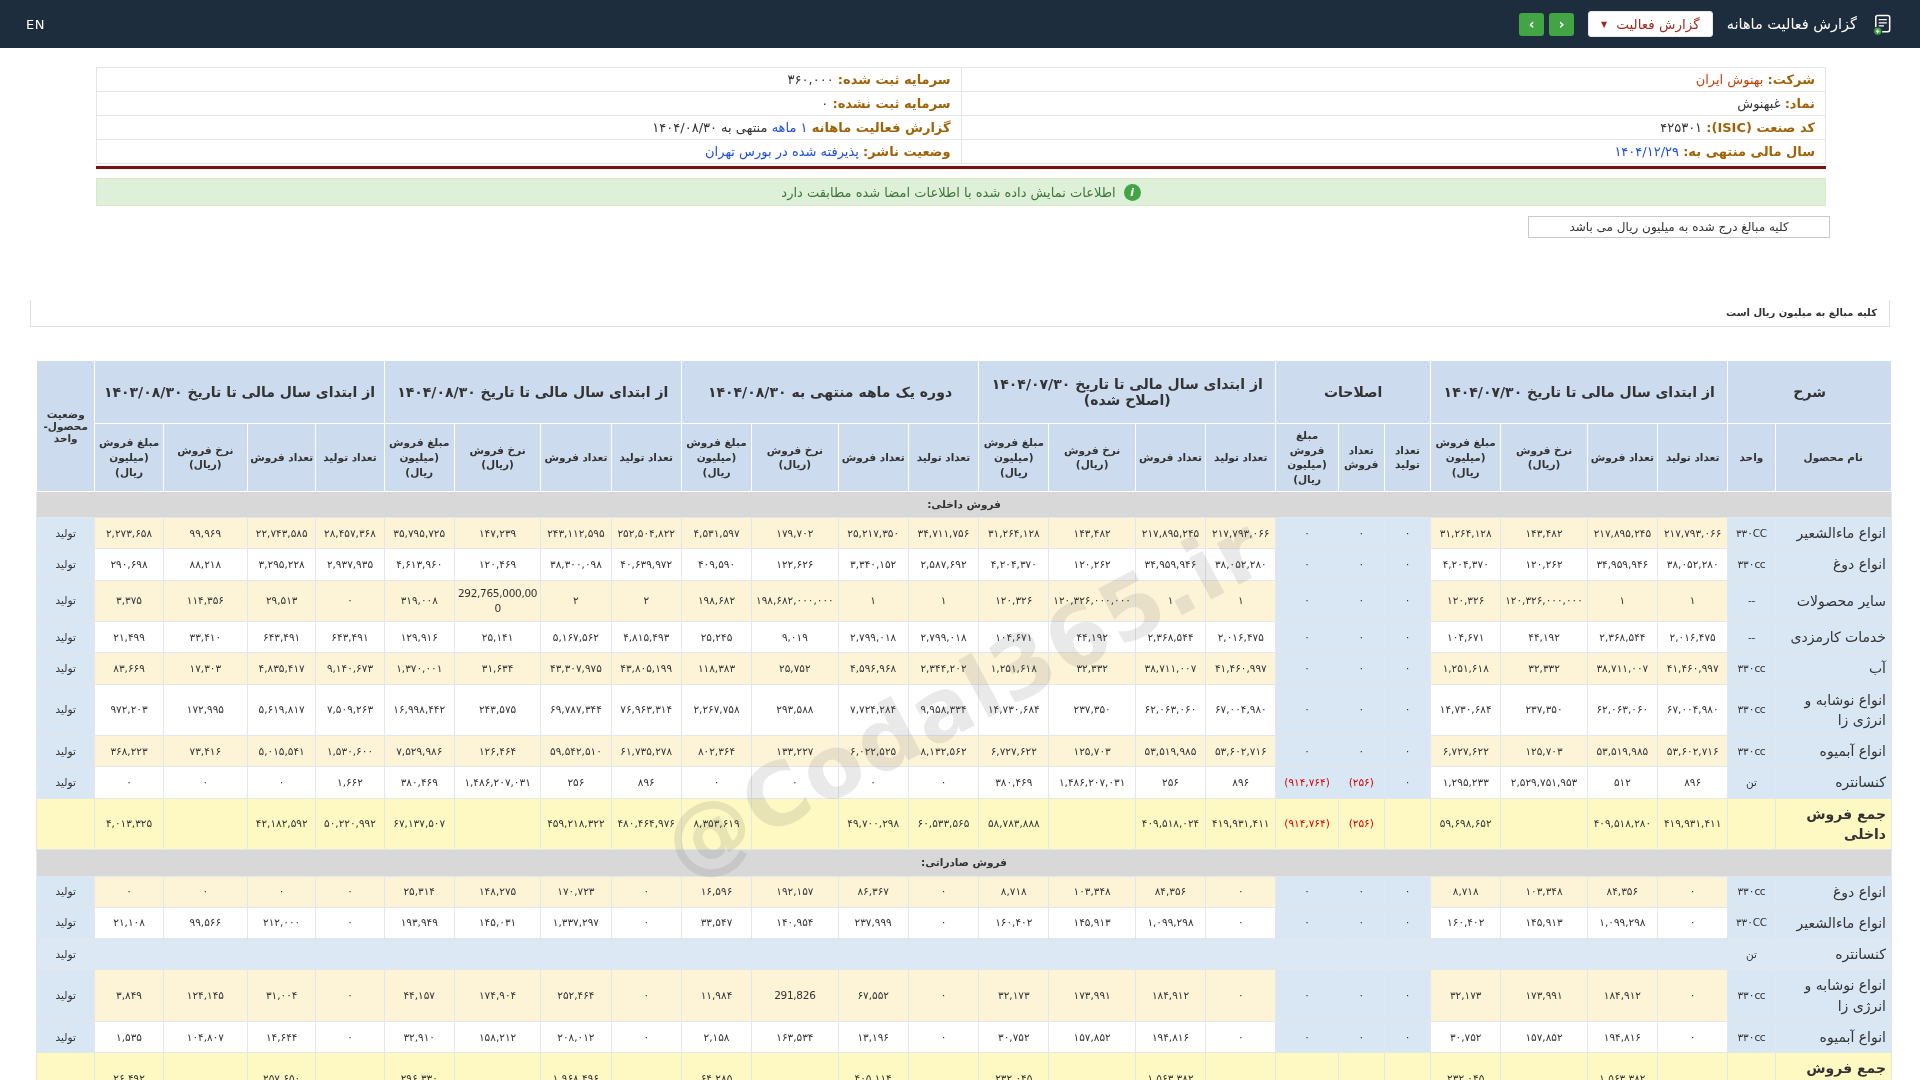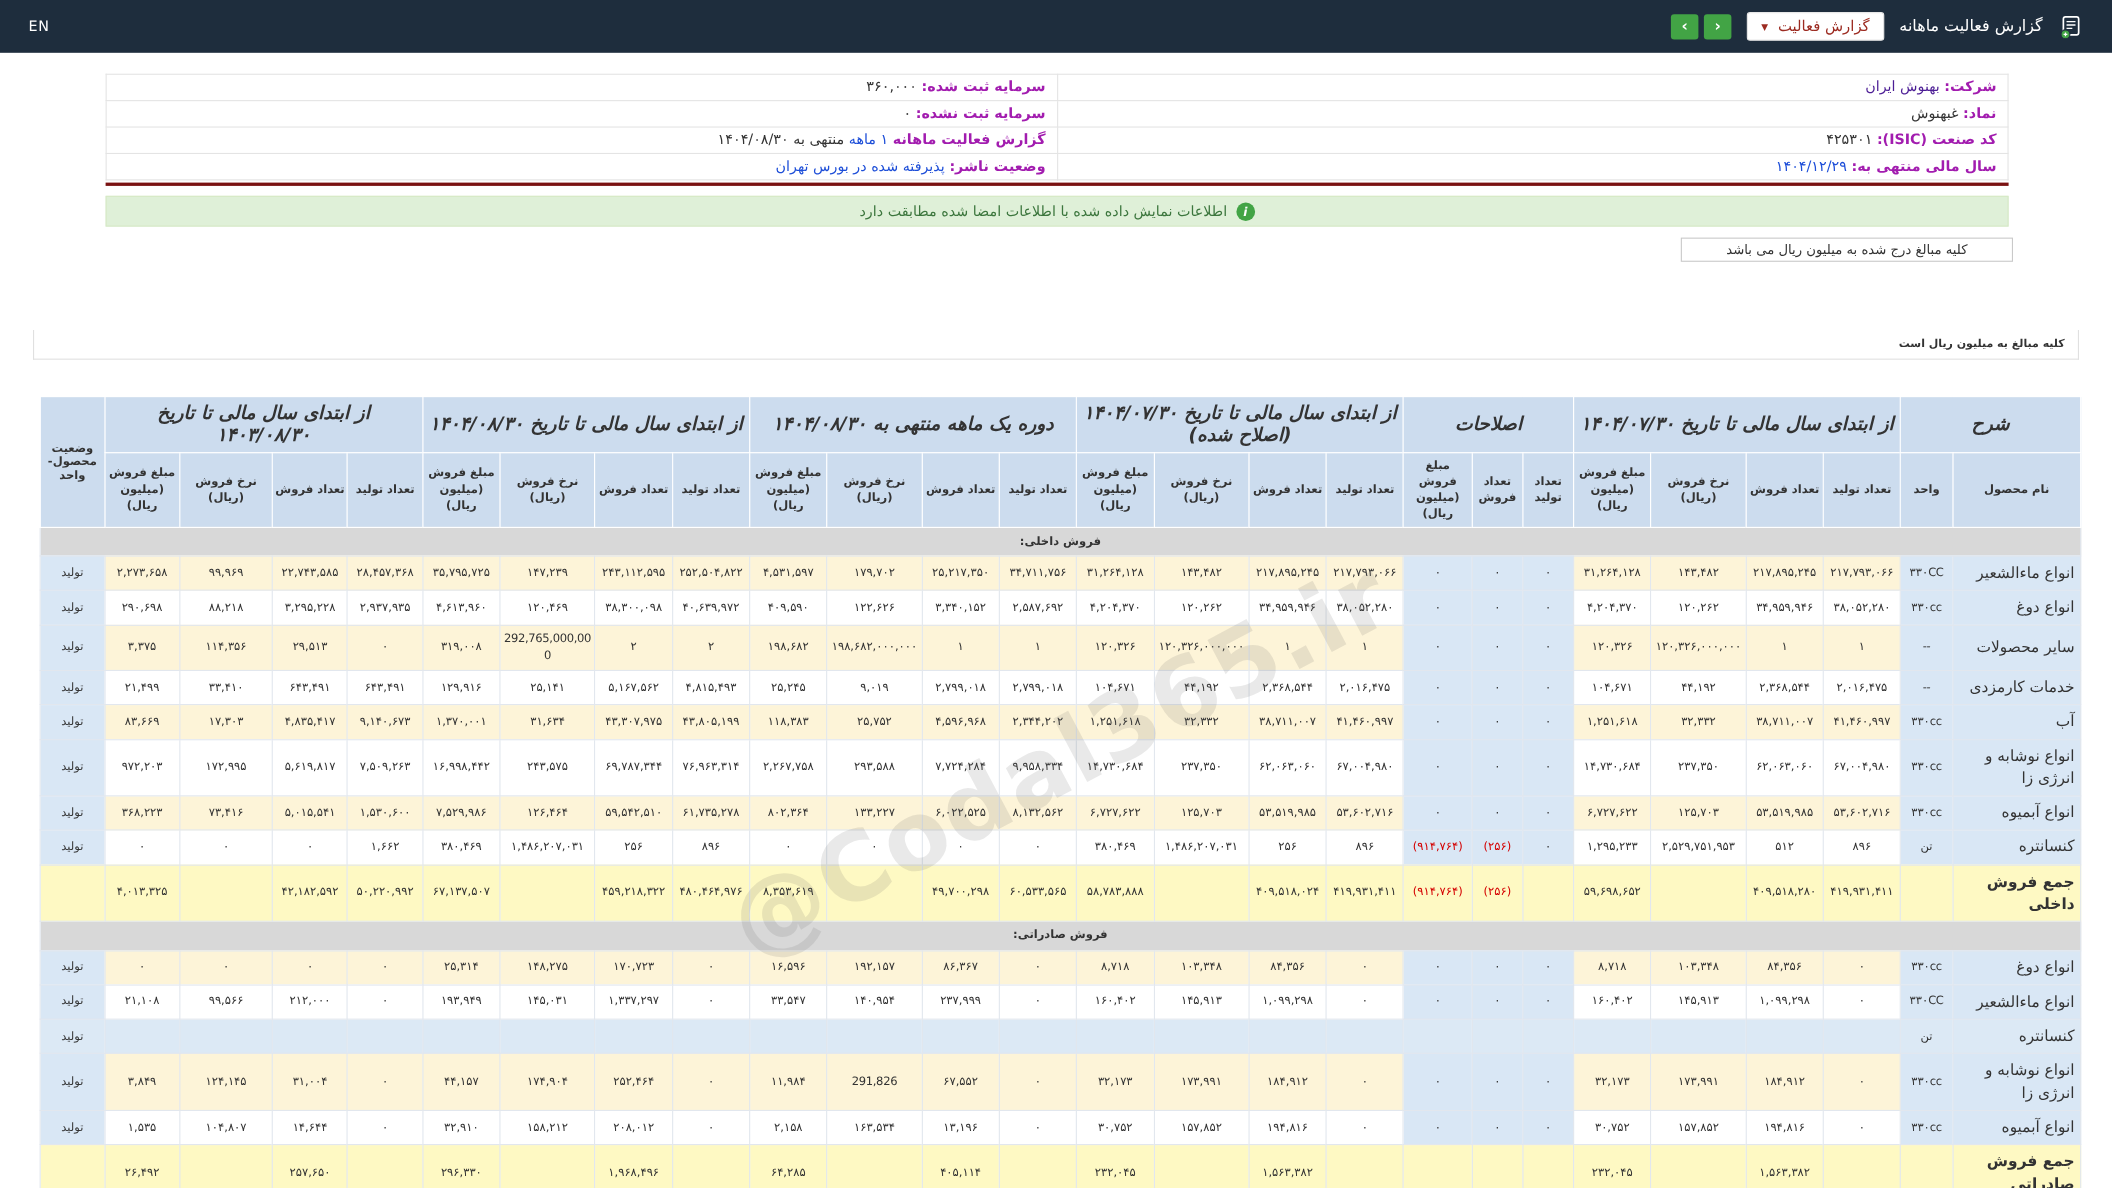--- a/index.html
+++ b/index.html
@@ -19,23 +19,23 @@
   .nav-chevrons { display: flex; gap: 5px; }
   .nav-chevrons button { width: 25px; height: 23px; background: #42a445; border: none; border-radius: 3px;
     color: #fff; font-size: 14px; font-weight: bold; cursor: pointer; line-height: 1; font-family: inherit; }
   .nav-lang { color: #fff; font-size: 13px; cursor: pointer; letter-spacing: .5px; }
 
   
   .info-wrap { margin: 19px 94px 0 96px; border-bottom: 3px solid #7a1212; padding-bottom: 2px; }
   .info-table { width: 100%; border-collapse: collapse; }
   .info-table td { width: 50%; border: 1px solid #e4e4e4; padding: 4px 10px; font-size: 13px;
     text-align: right; height: 24px; }
-  .info-table b { font-weight: 700; color: #a21caf; }
+  .info-table b { font-weight: 700; color: #a16207; }
   .red { color: #1d4ed8; }
-  .company-link { color: #4c1d95; cursor: pointer; }
+  .company-link { color: #c2410c; cursor: pointer; }
 
   
   .banner { margin: 9px 94px 0 96px; background: #dff0d8; border: 1px solid #d6e9c6;
     height: 28px; display: flex; align-items: center; justify-content: center; gap: 8px;
     font-size: 13px; color: #3c763d; }
   .info-i { width: 17px; height: 17px; border-radius: 50%; background: #42a445; color: #fff;
     font-size: 11px; font-weight: bold; display: inline-flex; align-items: center; justify-content: center;
     font-style: italic; }
 
   
@@ -51,21 +51,21 @@
     border-top: none; font-weight: 700; font-size: 10px; line-height: 26px; padding-right: 12px; }
 
   
   .table-wrap { margin: 33px 28px 0 36px; position: relative; }
   .watermark { position: absolute; top: 44%; left: 50%;
     transform: translate(-50%,-50%) rotate(-28deg); font-size: 86px; font-weight: 700;
     color: rgba(100,100,100,.14); letter-spacing: 2px; pointer-events: none; z-index: 5; direction: ltr; }
   .ptable { width: 100%; border-collapse: collapse; table-layout: fixed; }
   .ptable thead th { background: #ccdcee; border: 1px solid #fff; color: #333; font-weight: 700;
     vertical-align: middle; }
-  .ptable thead .hg { font-size: 17px; padding: 5px 2px; font-style: italic; }
+  .ptable thead .hg { font-size: 14px; padding: 15px 2px; }
   .ptable thead tr:nth-child(2) th { font-size: 10.5px; padding: 4px 1px; line-height: 1.4; }
   .ptable thead .hs { font-size: 10.5px; padding: 2px; }
   .ptable tbody td { border: 1px solid #e2e7ee; padding: 5px 2px; text-align: center;
     font-size: 10.5px; line-height: 1.45; word-wrap: break-word; letter-spacing: -0.3px; }
   .ptable .num { direction: ltr; }
   .ptable .nm { text-align: right; padding-right: 5px; font-size: 14px; letter-spacing: 0; }
   .ro td { background: #fdf4d8; }
   .re td { background: #fff; }
   .ptable td.cb { background: #d9e7f5; }
   .rb td, .rb td.cb { background: #dce9f5; }

